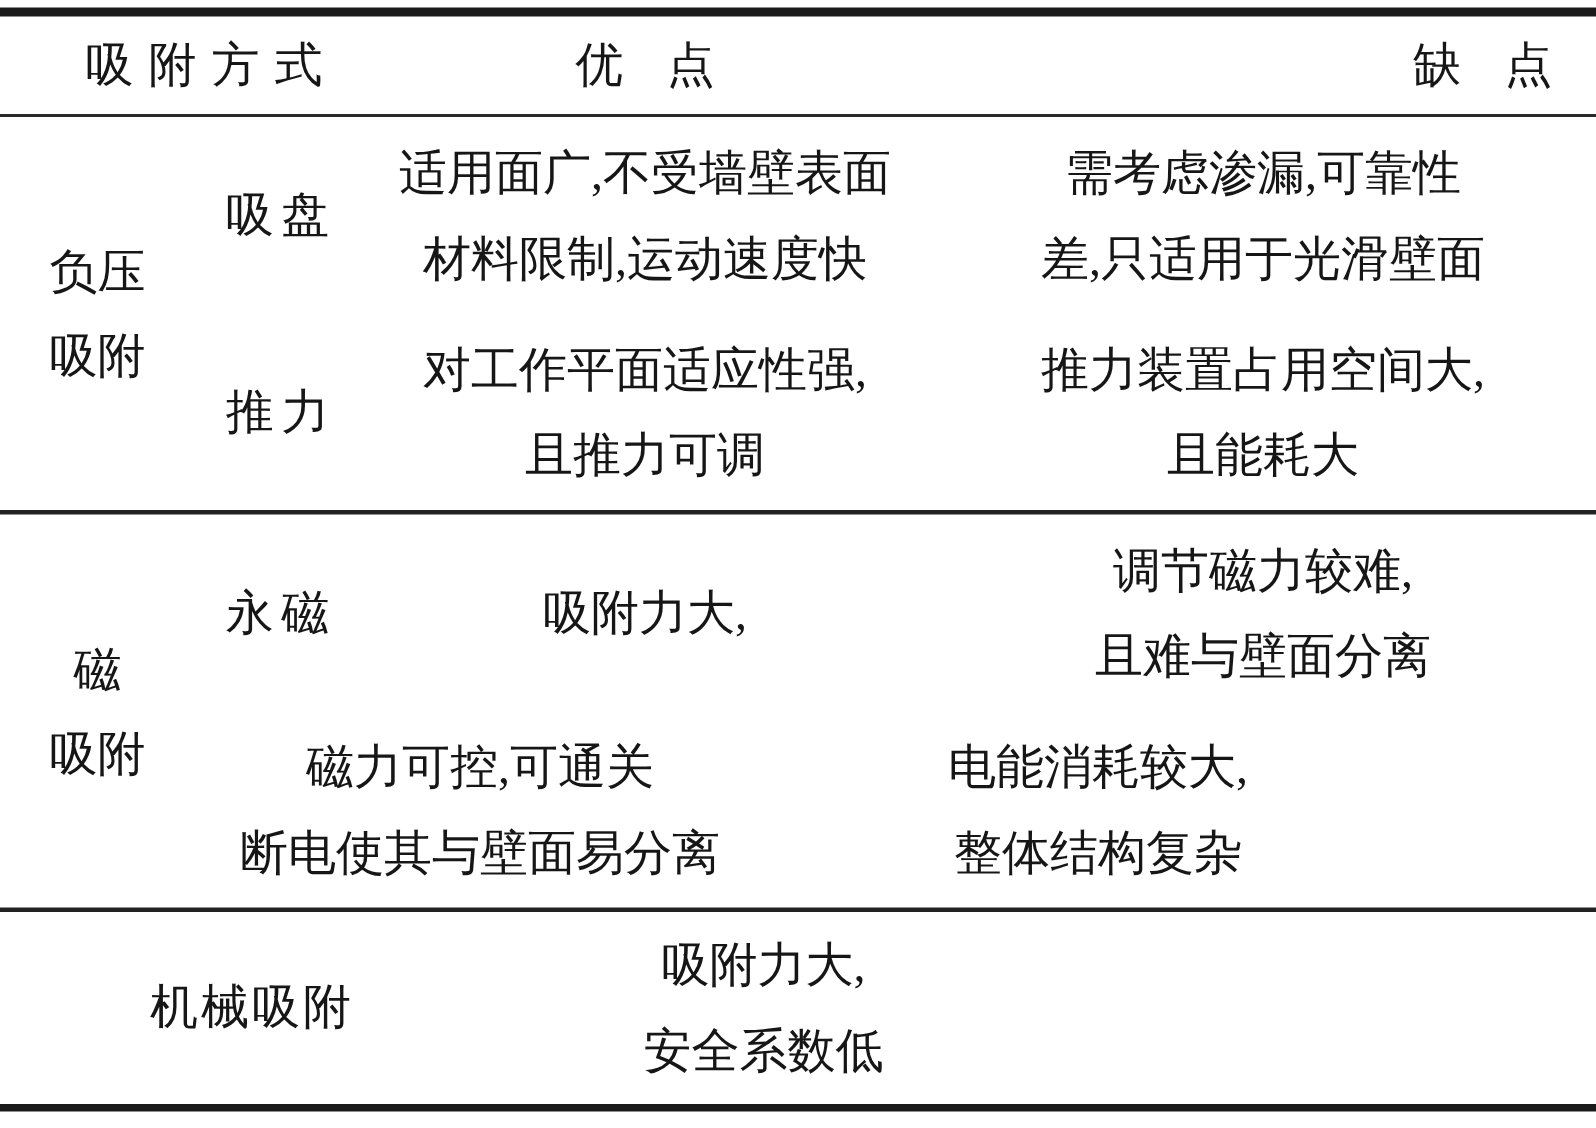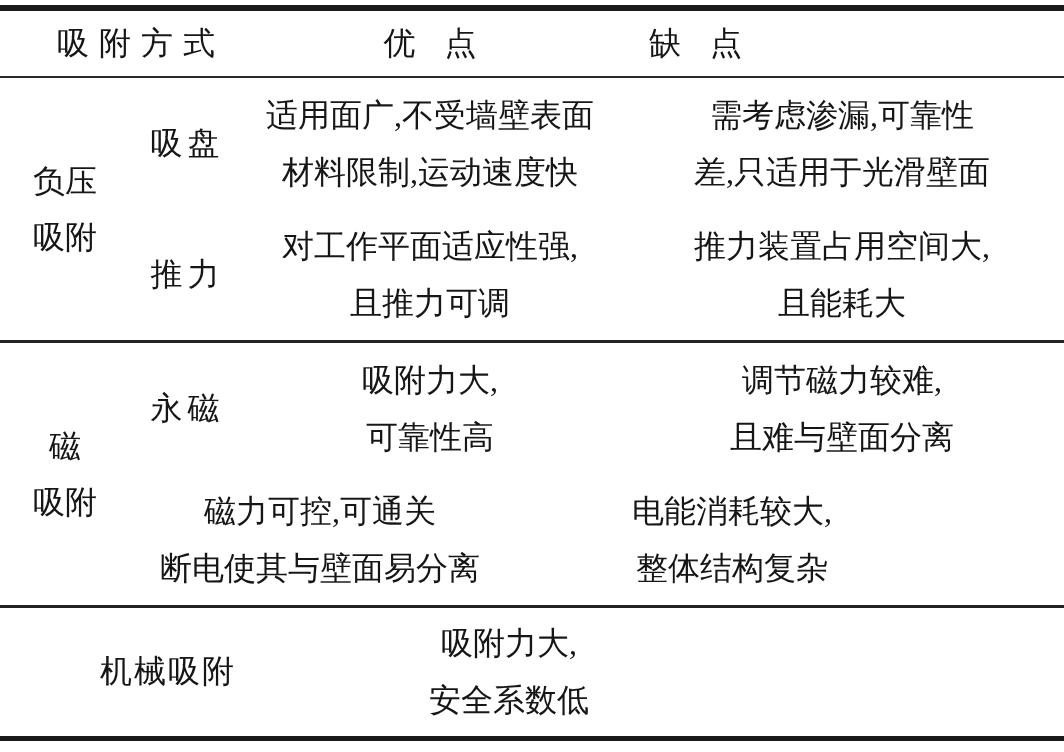--- a/index.html
+++ b/index.html
@@ -36,21 +36,21 @@
     text-align: center;
     letter-spacing: 10px; padding-left: 42px;
   }
   .h-pros {
     width: 380px; box-sizing: border-box;
     text-align: center;
     letter-spacing: 29px; padding-left: 29px;
   }
   .h-cons {
     width: 444px; box-sizing: border-box;
-    text-align: left;
+    text-align: right;
     letter-spacing: 29px; padding-left: 29px;
   }
 
   .section { display: flex; }
   .group-col {
     width: 130px; box-sizing: border-box;
     display: flex; flex-direction: column;
     justify-content: center; align-items: center;
     font-size: 32px; line-height: 56px;
   }
@@ -128,21 +128,20 @@
   <div class="section">
     <div class="group-col">
       <div>磁</div>
       <div>吸附</div>
     </div>
     <div class="section-rows">
       <div class="subrow">
         <div class="sub-col">永磁</div>
         <div class="pros-col">
           <div>吸附力大,</div>
-          <div>可靠性高</div>
         </div>
         <div class="cons-col">
           <div>调节磁力较难,</div>
           <div>且难与壁面分离</div>
         </div>
       </div>
       <div class="subrow">
         <div class="pros-col">
           <div>磁力可控,可通关</div>
           <div>断电使其与壁面易分离</div>

